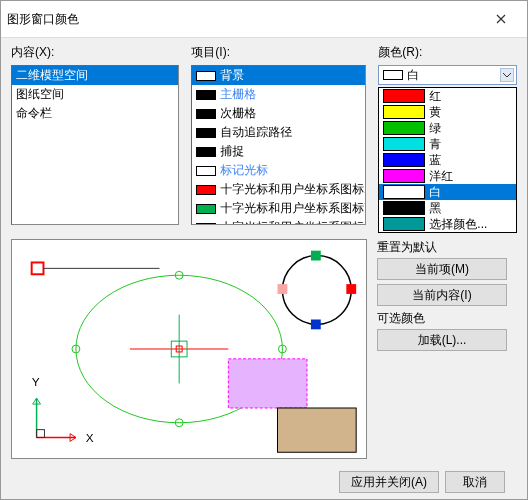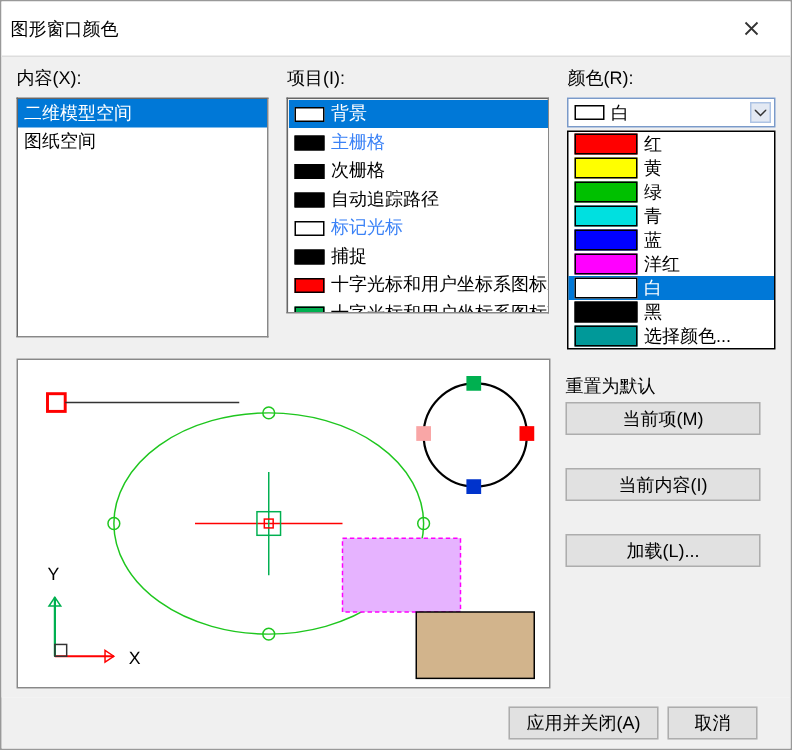--- a/index.html
+++ b/index.html
@@ -13,31 +13,31 @@
 .row-top{display:flex;gap:12px}
 .col{display:flex;flex-direction:column;gap:2px}
 .col .lbl{margin-bottom:2px}
 .listbox{background:#fff;border:1px solid #888;border-top-color:#666;border-left-color:#666;overflow-y:scroll}
 .listbox .item{padding:1px 4px;white-space:nowrap}
 .listbox .item.sel{background:#0078d7;color:#fff}
 .listbox .item.dis{color:#3b82f6}
 .col-context{width:170px}
 .col-context .listbox{height:160px}
 .col-items{width:175px}
-.col-items .listbox{height:144px}
+.col-items .listbox{height:160px}
 .swatch{display:inline-block;width:20px;height:10px;border:1px solid #000;margin-right:4px;vertical-align:middle}
 .col-color{width:140px}
 .combo{position:relative;height:20px;border:1px solid #7a9ac9;background:#fff;display:flex;align-items:center;padding:0 18px 0 4px}
 .combo .chev{position:absolute;right:2px;top:2px;width:14px;height:14px;background:#e3e9f3;border:1px solid #adc3e4;display:flex;align-items:center;justify-content:center}
 .dropdown{border:1px solid #000;background:#fff}
 .dropdown .opt{height:16px;display:flex;align-items:center;padding:0}
 .dropdown .opt .sw{width:42px;height:14px;border:1px solid #000;margin:0 4px}
 .dropdown .opt.sel{background:#0078d7;color:#fff}
-.section-lbl{margin-top:10px;margin-bottom:2px}
-.btn{height:22px;border:1px solid #adadad;background:#e1e1e1;padding:0 8px;display:flex;align-items:center;justify-content:center;margin-bottom:22px;cursor:pointer}
+.section-lbl{margin-bottom:2px}
+.btn{height:22px;border:1px solid #adadad;background:#e1e1e1;padding:0 8px;display:flex;align-items:center;justify-content:center;margin-bottom:4px;cursor:pointer}
 .btn-wide{width:130px}
 .row-bottom{display:flex;gap:10px}
 .preview{border:1px solid #888;background:#fff;flex:1;height:220px;position:relative}
 .right-side{width:140px;display:flex;flex-direction:column}
 .footer{display:flex;justify-content:flex-end;gap:6px;padding:6px 22px;background:#f0f0f0}
 .footer .btn{width:100px;margin:0}
 .footer .btn.small{width:60px}
 </style>
 </head>
 <body>
@@ -53,32 +53,33 @@
   </div>
 
   <div class="content">
     <div class="row-top">
 
       <div class="col col-context">
         <div class="lbl">内容(X):</div>
         <div class="listbox" id="context-list">
             <div class="item sel">二维模型空间</div>
             <div class="item">图纸空间</div>
+            <div class="item">命令栏</div>
           </div>
       </div>
 
       <div class="col col-items">
         <div class="lbl">项目(I):</div>
         <div class="listbox" id="items-list">
             <div class="item sel"><span class="swatch" style="background: rgb(255, 255, 255);"></span>背景</div>
             <div class="item dis"><span class="swatch" style="background: rgb(0, 0, 0);"></span>主栅格</div>
             <div class="item"><span class="swatch" style="background: rgb(0, 0, 0);"></span>次栅格</div>
             <div class="item"><span class="swatch" style="background: rgb(0, 0, 0);"></span>自动追踪路径</div>
+            <div class="item"><span class="swatch" style="background: rgb(0, 0, 0);"></span>捕捉</div>
             <div class="item dis"><span class="swatch" style="background: rgb(255, 255, 255);"></span>标记光标</div>
-            <div class="item"><span class="swatch" style="background: rgb(0, 0, 0);"></span>捕捉</div>
             <div class="item"><span class="swatch" style="background: rgb(255, 0, 0);"></span>十字光标和用户坐标系图标X</div>
             <div class="item"><span class="swatch" style="background: rgb(0, 176, 80);"></span>十字光标和用户坐标系图标Y</div>
             <div class="item"><span class="swatch" style="background: rgb(0, 51, 204);"></span>十字光标和用户坐标系图标Z</div>
           </div>
       </div>
 
       <div class="col col-color">
         <div class="lbl">颜色(R):</div>
         <div class="combo">
           <span class="swatch" id="combo-sw" style="background: rgb(255, 255, 255);"></span>
@@ -160,20 +161,21 @@
           </g>
           <text x="75" y="205" font-size="12">X</text>
           <text x="20" y="148" font-size="12">Y</text>
         </svg>
       </div>
 
       <div class="right-side">
         <div class="section-lbl">重置为默认</div>
         <div class="btn btn-wide">当前项(M)</div>
         <div class="btn btn-wide">当前内容(I)</div>
+        <div class="section-lbl">可选颜色</div>
         <div class="btn btn-wide">加载(L)...</div>
       </div>
     </div>
   </div>
 
   <div class="footer">
     <div class="btn">应用并关闭(A)</div>
     <div class="btn small">取消</div>
   </div>
 </div>

